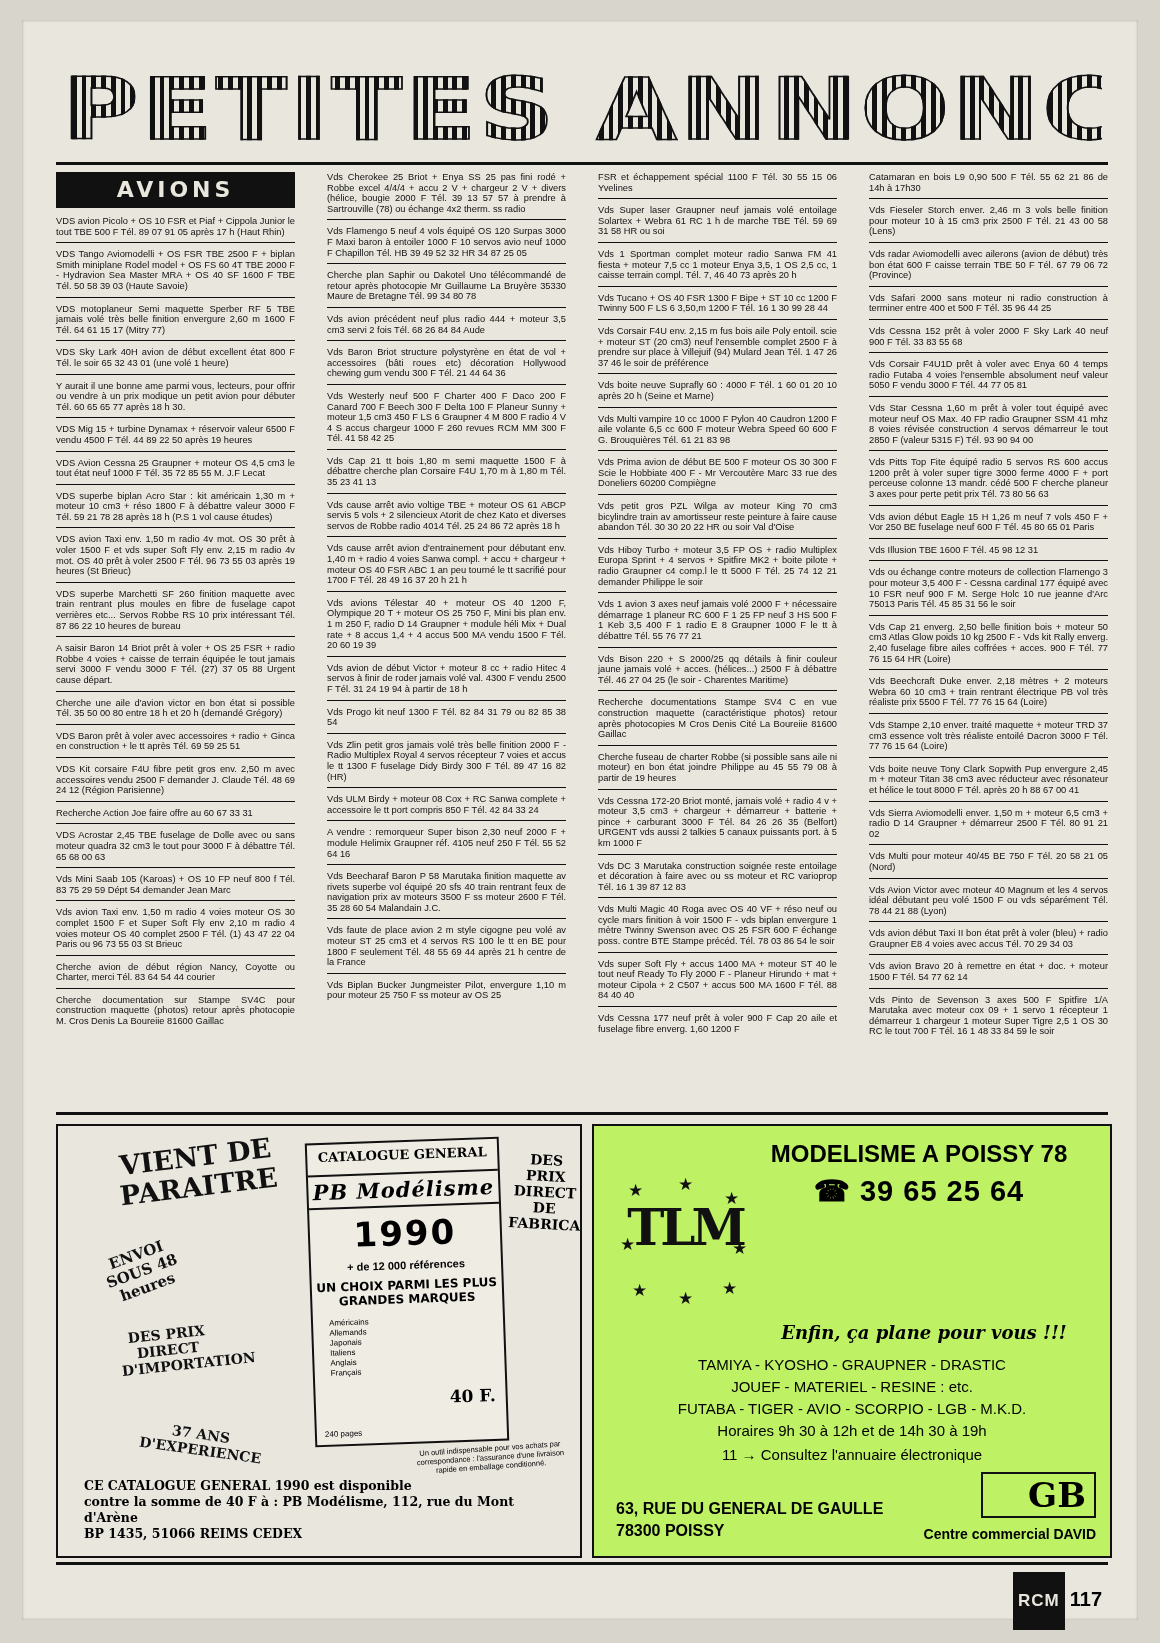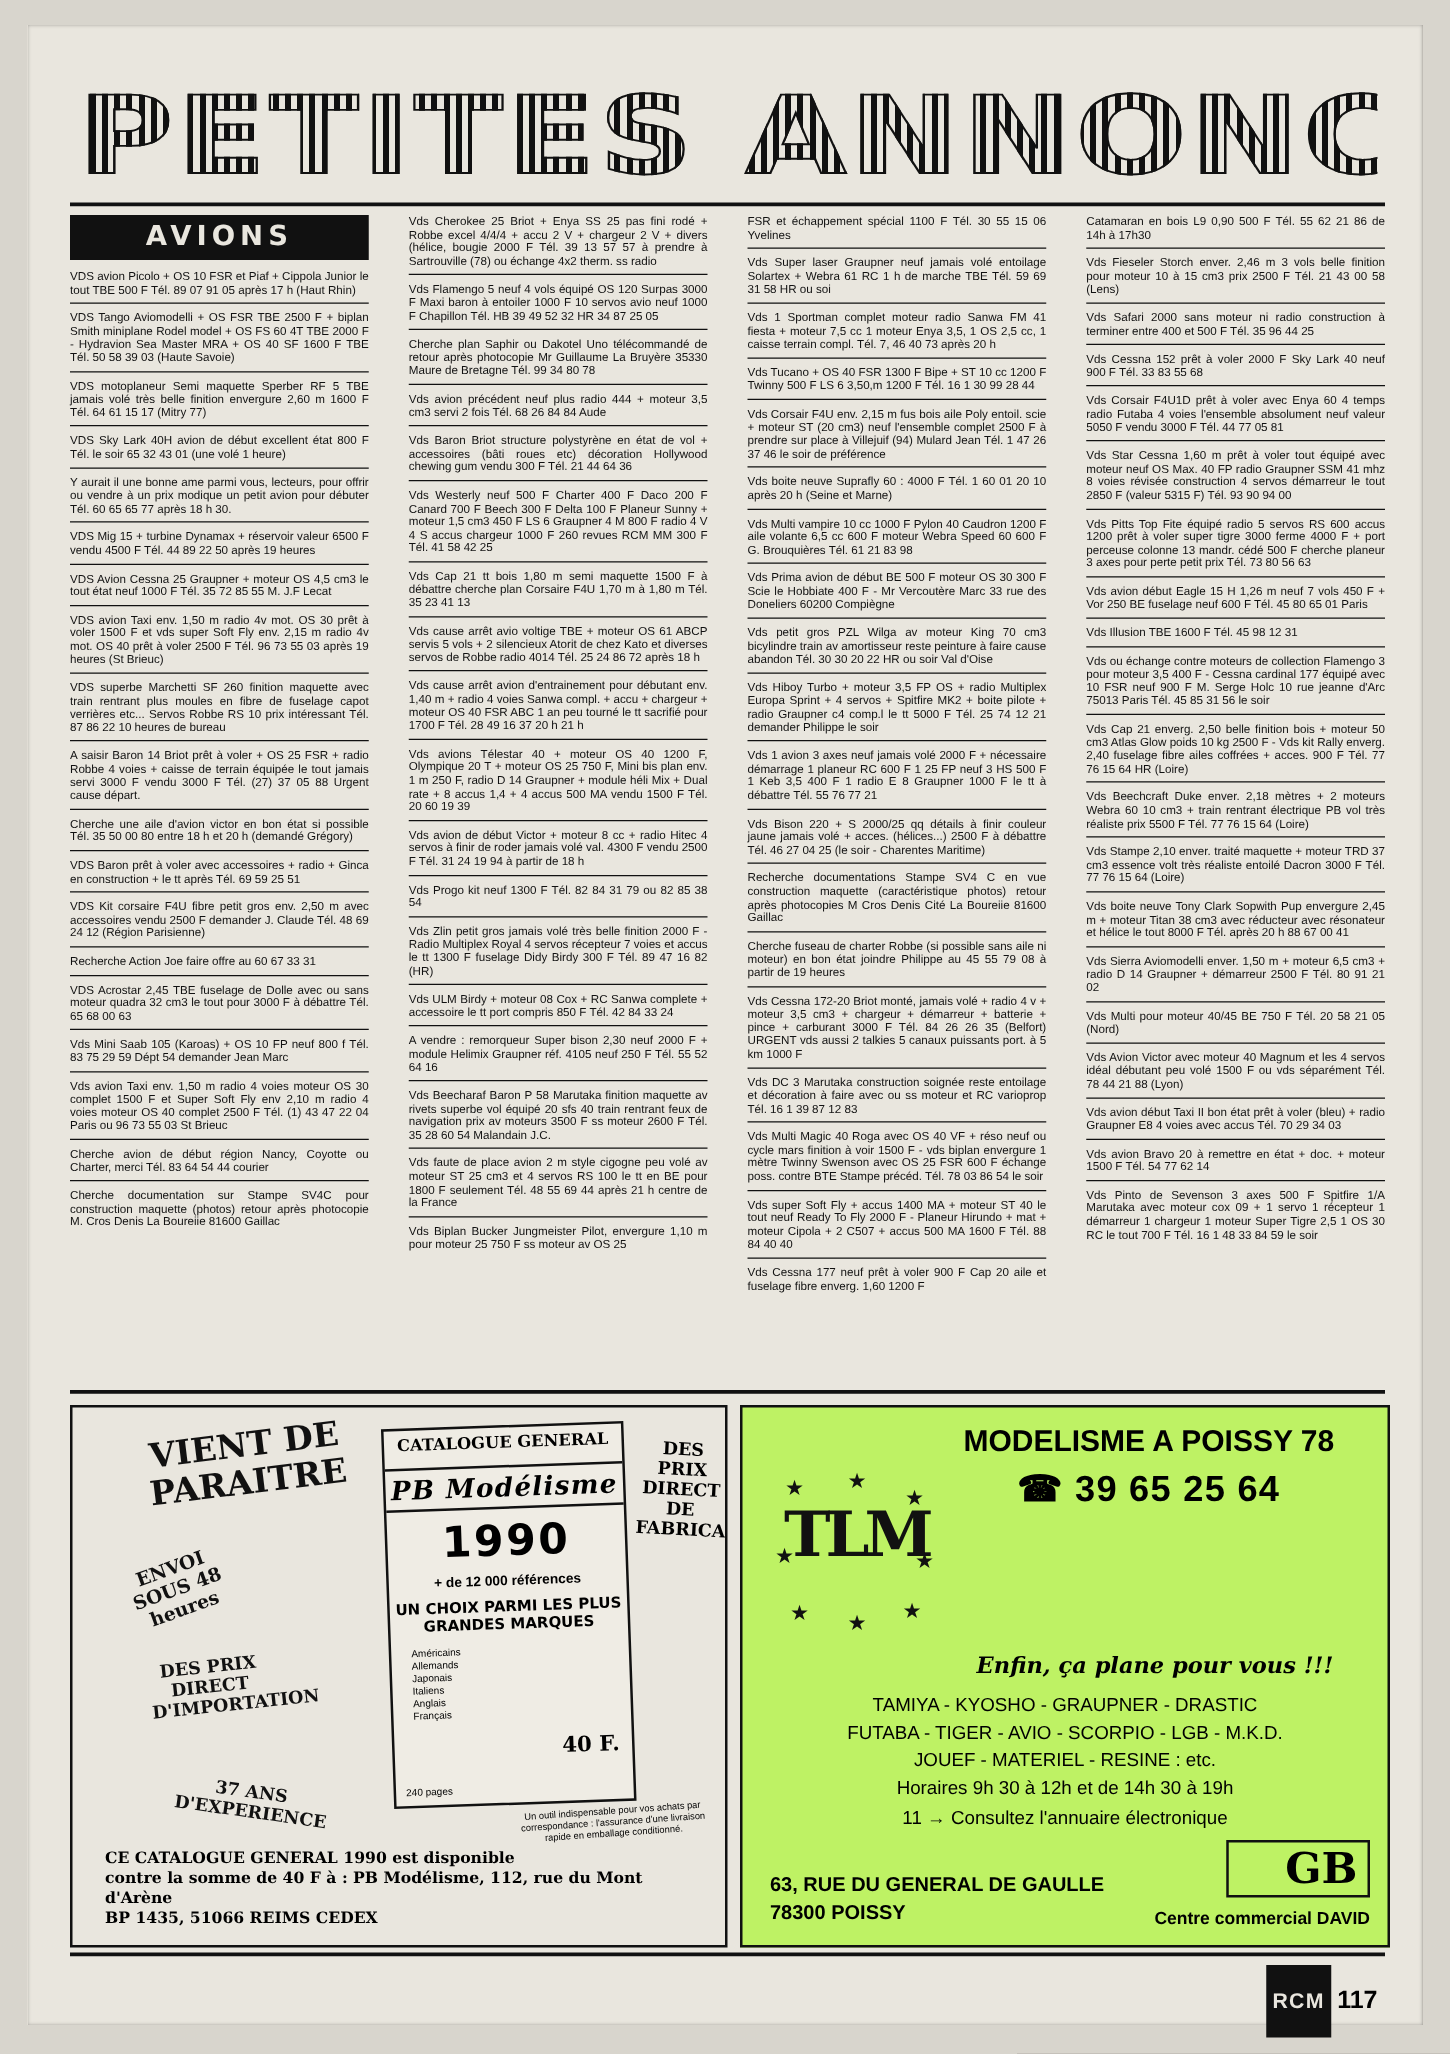--- a/index.html
+++ b/index.html
@@ -224,20 +224,21 @@
 
       <div class="col">
         <div class="secthead">AVIONS</div>
         <div class="ad">VDS avion Picolo + OS 10 FSR et Piaf + Cippola Junior le tout TBE 500 F Tél. 89 07 91 05 après 17 h (Haut Rhin)</div>
         <div class="ad">VDS Tango Aviomodelli + OS FSR TBE 2500 F + biplan Smith miniplane Rodel model + OS FS 60 4T TBE 2000 F - Hydravion Sea Master MRA + OS 40 SF 1600 F TBE Tél. 50 58 39 03 (Haute Savoie)</div>
         <div class="ad">VDS motoplaneur Semi maquette Sperber RF 5 TBE jamais volé très belle finition envergure 2,60 m 1600 F Tél. 64 61 15 17 (Mitry 77)</div>
         <div class="ad">VDS Sky Lark 40H avion de début excellent état 800 F Tél. le soir 65 32 43 01 (une volé 1 heure)</div>
         <div class="ad">Y aurait il une bonne ame parmi vous, lecteurs, pour offrir ou vendre à un prix modique un petit avion pour débuter Tél. 60 65 65 77 après 18 h 30.</div>
         <div class="ad">VDS Mig 15 + turbine Dynamax + réservoir valeur 6500 F vendu 4500 F Tél. 44 89 22 50 après 19 heures</div>
         <div class="ad">VDS Avion Cessna 25 Graupner + moteur OS 4,5 cm3 le tout état neuf 1000 F Tél. 35 72 85 55 M. J.F Lecat</div>
+        <div class="ad">VDS superbe biplan Acro Star : kit américain 1,30 m + moteur 10 cm3 + réso 1800 F à débattre valeur 3000 F Tél. 59 21 78 28 après 18 h (P.S 1 vol cause études)</div>
         <div class="ad">VDS avion Taxi env. 1,50 m radio 4v mot. OS 30 prêt à voler 1500 F et vds super Soft Fly env. 2,15 m radio 4v mot. OS 40 prêt à voler 2500 F Tél. 96 73 55 03 après 19 heures (St Brieuc)</div>
         <div class="ad">VDS superbe Marchetti SF 260 finition maquette avec train rentrant plus moules en fibre de fuselage capot verrières etc... Servos Robbe RS 10 prix intéressant Tél. 87 86 22 10 heures de bureau</div>
         <div class="ad">A saisir Baron 14 Briot prêt à voler + OS 25 FSR + radio Robbe 4 voies + caisse de terrain équipée le tout jamais servi 3000 F vendu 3000 F Tél. (27) 37 05 88 Urgent cause départ.</div>
         <div class="ad">Cherche une aile d'avion victor en bon état si possible Tél. 35 50 00 80 entre 18 h et 20 h (demandé Grégory)</div>
         <div class="ad">VDS Baron prêt à voler avec accessoires + radio + Ginca en construction + le tt après Tél. 69 59 25 51</div>
         <div class="ad">VDS Kit corsaire F4U fibre petit gros env. 2,50 m avec accessoires vendu 2500 F demander J. Claude Tél. 48 69 24 12 (Région Parisienne)</div>
         <div class="ad">Recherche Action Joe faire offre au 60 67 33 31</div>
         <div class="ad">VDS Acrostar 2,45 TBE fuselage de Dolle avec ou sans moteur quadra 32 cm3 le tout pour 3000 F à débattre Tél. 65 68 00 63</div>
         <div class="ad">Vds Mini Saab 105 (Karoas) + OS 10 FP neuf 800 f Tél. 83 75 29 59 Dépt 54 demander Jean Marc</div>
         <div class="ad">Vds avion Taxi env. 1,50 m radio 4 voies moteur OS 30 complet 1500 F et Super Soft Fly env 2,10 m radio 4 voies moteur OS 40 complet 2500 F Tél. (1) 43 47 22 04 Paris ou 96 73 55 03 St Brieuc</div>
@@ -284,20 +285,21 @@
         <div class="ad">Vds Cessna 172-20 Briot monté, jamais volé + radio 4 v + moteur 3,5 cm3 + chargeur + démarreur + batterie + pince + carburant 3000 F Tél. 84 26 26 35 (Belfort) URGENT vds aussi 2 talkies 5 canaux puissants port. à 5 km 1000 F</div>
         <div class="ad">Vds DC 3 Marutaka construction soignée reste entoilage et décoration à faire avec ou ss moteur et RC varioprop Tél. 16 1 39 87 12 83</div>
         <div class="ad">Vds Multi Magic 40 Roga avec OS 40 VF + réso neuf ou cycle mars finition à voir 1500 F - vds biplan envergure 1 mètre Twinny Swenson avec OS 25 FSR 600 F échange poss. contre BTE Stampe précéd. Tél. 78 03 86 54 le soir</div>
         <div class="ad">Vds super Soft Fly + accus 1400 MA + moteur ST 40 le tout neuf Ready To Fly 2000 F - Planeur Hirundo + mat + moteur Cipola + 2 C507 + accus 500 MA 1600 F Tél. 88 84 40 40</div>
         <div class="ad">Vds Cessna 177 neuf prêt à voler 900 F Cap 20 aile et fuselage fibre enverg. 1,60 1200 F</div>
       </div>
 
       <div class="col">
         <div class="ad">Catamaran en bois L9 0,90 500 F Tél. 55 62 21 86 de 14h à 17h30</div>
         <div class="ad">Vds Fieseler Storch enver. 2,46 m 3 vols belle finition pour moteur 10 à 15 cm3 prix 2500 F Tél. 21 43 00 58 (Lens)</div>
+        <div class="ad">Vds radar Aviomodelli avec ailerons (avion de début) très bon état 600 F caisse terrain TBE 50 F Tél. 67 79 06 72 (Province)</div>
         <div class="ad">Vds Safari 2000 sans moteur ni radio construction à terminer entre 400 et 500 F Tél. 35 96 44 25</div>
         <div class="ad">Vds Cessna 152 prêt à voler 2000 F Sky Lark 40 neuf 900 F Tél. 33 83 55 68</div>
         <div class="ad">Vds Corsair F4U1D prêt à voler avec Enya 60 4 temps radio Futaba 4 voies l'ensemble absolument neuf valeur 5050 F vendu 3000 F Tél. 44 77 05 81</div>
         <div class="ad">Vds Star Cessna 1,60 m prêt à voler tout équipé avec moteur neuf OS Max. 40 FP radio Graupner SSM 41 mhz 8 voies révisée construction 4 servos démarreur le tout 2850 F (valeur 5315 F) Tél. 93 90 94 00</div>
         <div class="ad">Vds Pitts Top Fite équipé radio 5 servos RS 600 accus 1200 prêt à voler super tigre 3000 ferme 4000 F + port perceuse colonne 13 mandr. cédé 500 F cherche planeur 3 axes pour perte petit prix Tél. 73 80 56 63</div>
         <div class="ad">Vds avion début Eagle 15 H 1,26 m neuf 7 vols 450 F + Vor 250 BE fuselage neuf 600 F Tél. 45 80 65 01 Paris</div>
         <div class="ad">Vds Illusion TBE 1600 F Tél. 45 98 12 31</div>
         <div class="ad">Vds ou échange contre moteurs de collection Flamengo 3 pour moteur 3,5 400 F - Cessna cardinal 177 équipé avec 10 FSR neuf 900 F M. Serge Holc 10 rue jeanne d'Arc 75013 Paris Tél. 45 85 31 56 le soir</div>
         <div class="ad">Vds Cap 21 enverg. 2,50 belle finition bois + moteur 50 cm3 Atlas Glow poids 10 kg 2500 F - Vds kit Rally enverg. 2,40 fuselage fibre ailes coffrées + acces. 900 F Tél. 77 76 15 64 HR (Loire)</div>
         <div class="ad">Vds Beechcraft Duke enver. 2,18 mètres + 2 moteurs Webra 60 10 cm3 + train rentrant électrique PB vol très réaliste prix 5500 F Tél. 77 76 15 64 (Loire)</div>
@@ -366,22 +368,22 @@
         <span class="star" style="left:12px;top:106px;">★</span>
         <span class="star" style="left:58px;top:114px;">★</span>
         <span class="star" style="left:102px;top:104px;">★</span>
         <span class="letters">TLM</span>
       </div>
 
       <div class="enfin">Enfin, ça plane pour vous !!!</div>
 
       <div class="brands">
         <div>TAMIYA - KYOSHO - GRAUPNER - DRASTIC</div>
+        <div>JOUEF - MATERIEL - RESINE : etc.</div>
         <div>FUTABA - TIGER - AVIO - SCORPIO - LGB - M.K.D.</div>
-        <div>JOUEF - MATERIEL - RESINE : etc.</div>
         <div>Horaires 9h 30 à 12h et de 14h 30 à 19h</div>
       </div>
 
       <div class="annuaire">11 → Consultez l'annuaire électronique</div>
 
       <div class="addr">
         <div>63, RUE DU GENERAL DE GAULLE</div>
         <div>78300 POISSY</div>
       </div>
       <div class="gb">GB</div>

